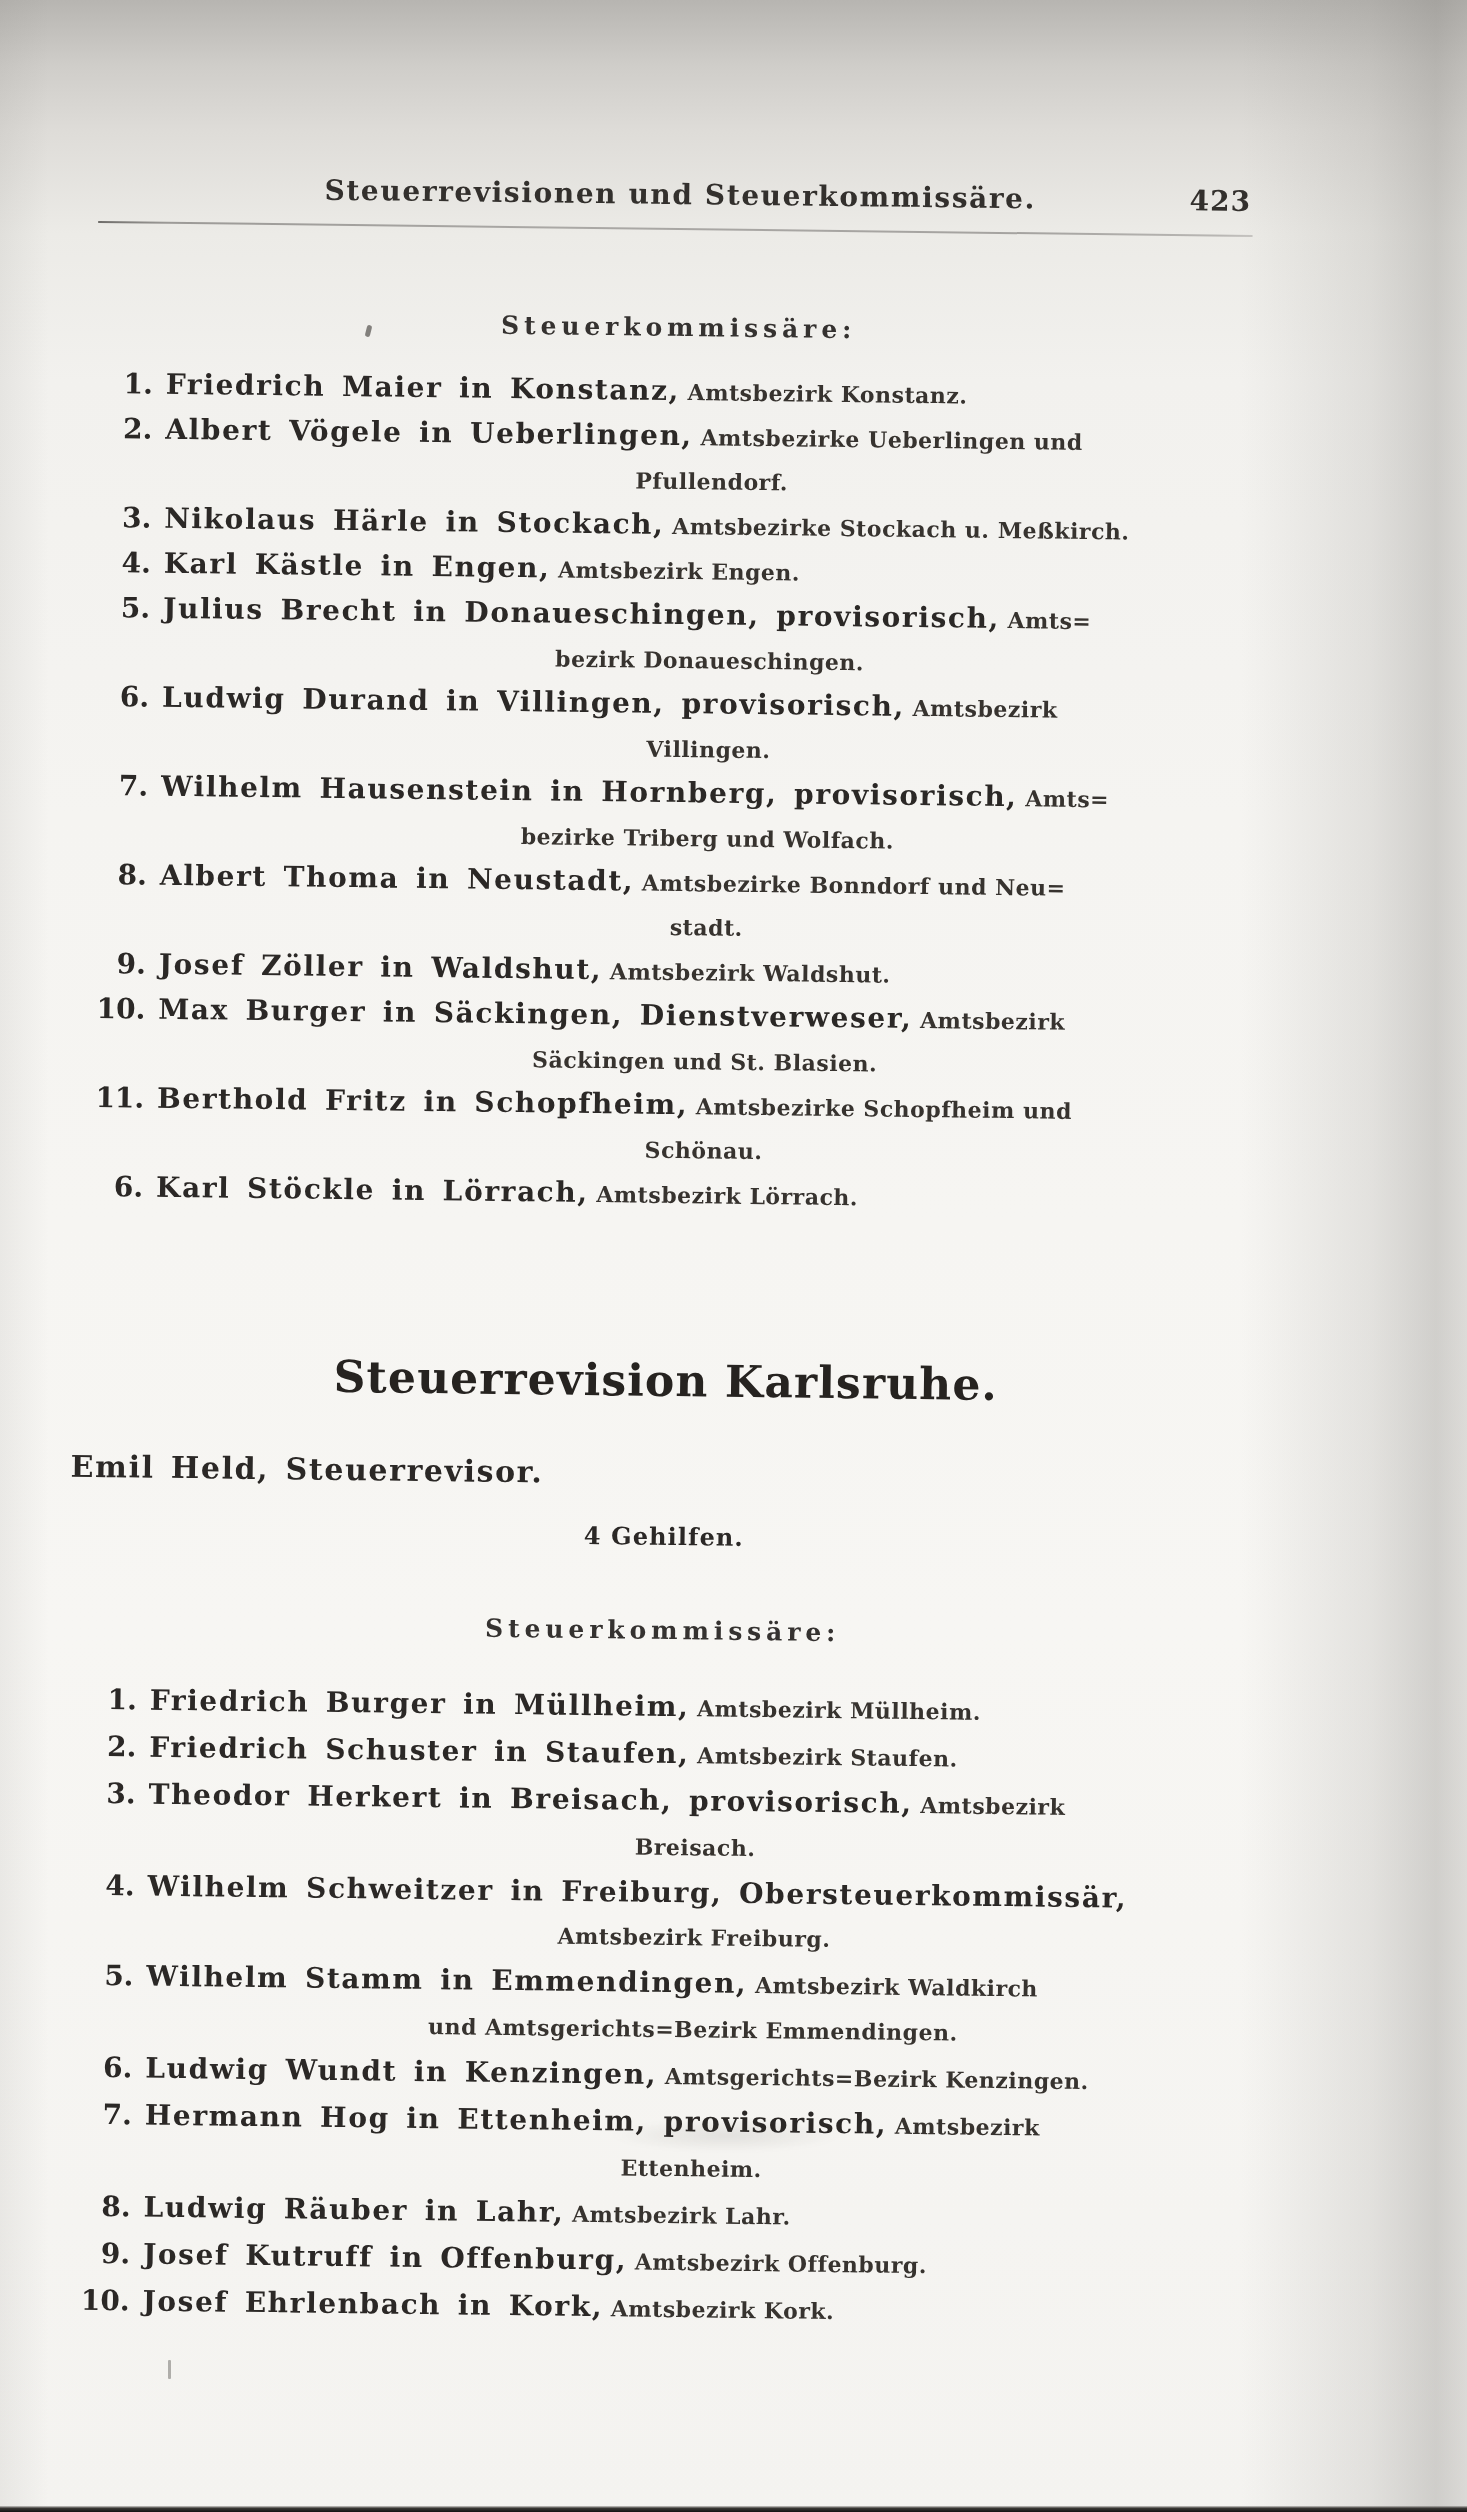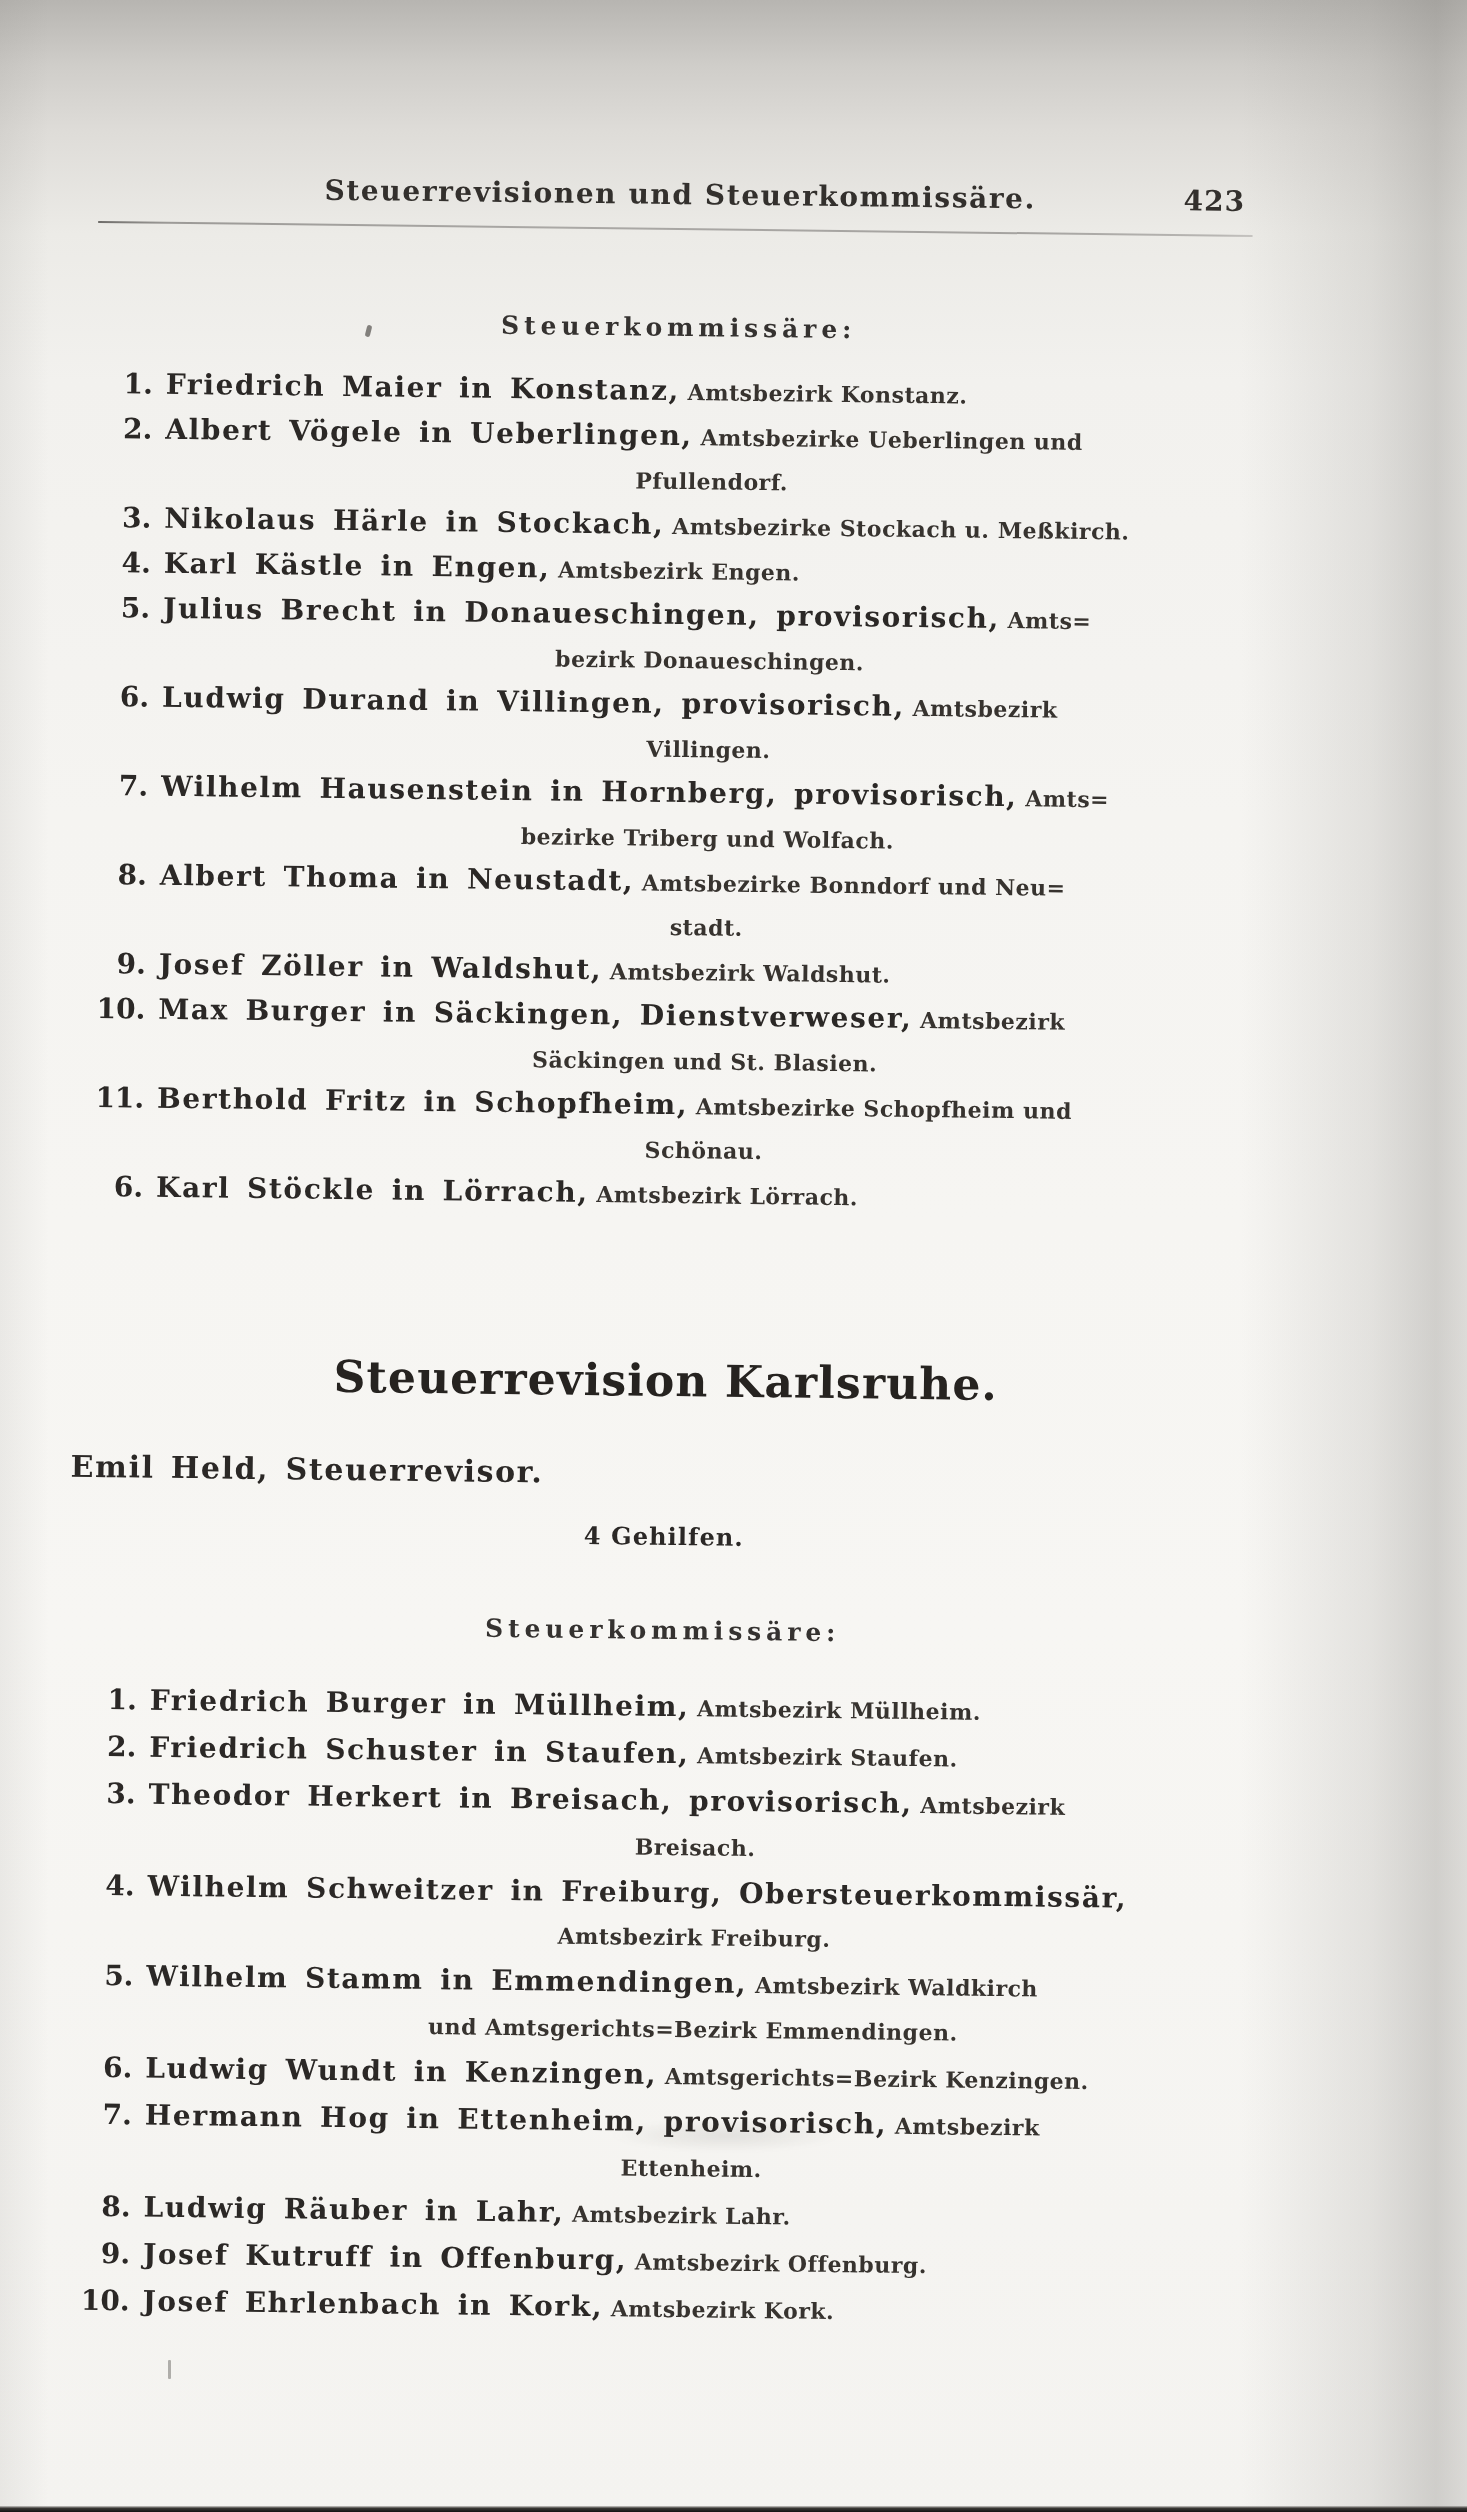--- a/index.html
+++ b/index.html
@@ -23,21 +23,21 @@
   .content{
     position:absolute;left:98px;top:0;width:1164px;
     transform:rotate(0.7deg);
     transform-origin:582px 218px;
     color:#2b2826;
   }
   .header-row{
     margin-top:175px;position:relative;text-align:center;
     font-size:28px;font-weight:bold;letter-spacing:1.6px;line-height:39px;color:#33302d;
   }
-  .page-number{position:absolute;right:17px;top:0;letter-spacing:1.1px;}
+  .page-number{position:absolute;right:11px;top:0;letter-spacing:1.1px;}
   .rule{
     margin-top:14px;height:2.2px;width:1155px;border-radius:1.1px;
     background:linear-gradient(to right,#6e6c69,#9c9a97 6%,#aaa8a5 40%,#a5a3a0 80%,#b8b6b3 97%,#c6c4c1);
   }
   .section-heading{
     margin-top:81px;text-align:center;
     font-size:25px;font-weight:bold;letter-spacing:4.9px;line-height:34px;color:#353230;
   }
   .list{margin-top:24px;}
   .item{display:flex;line-height:44px;}

